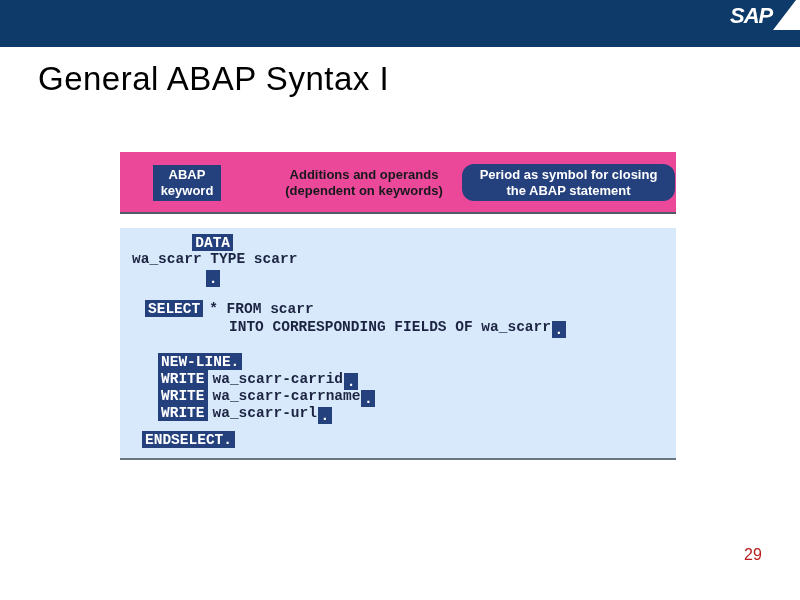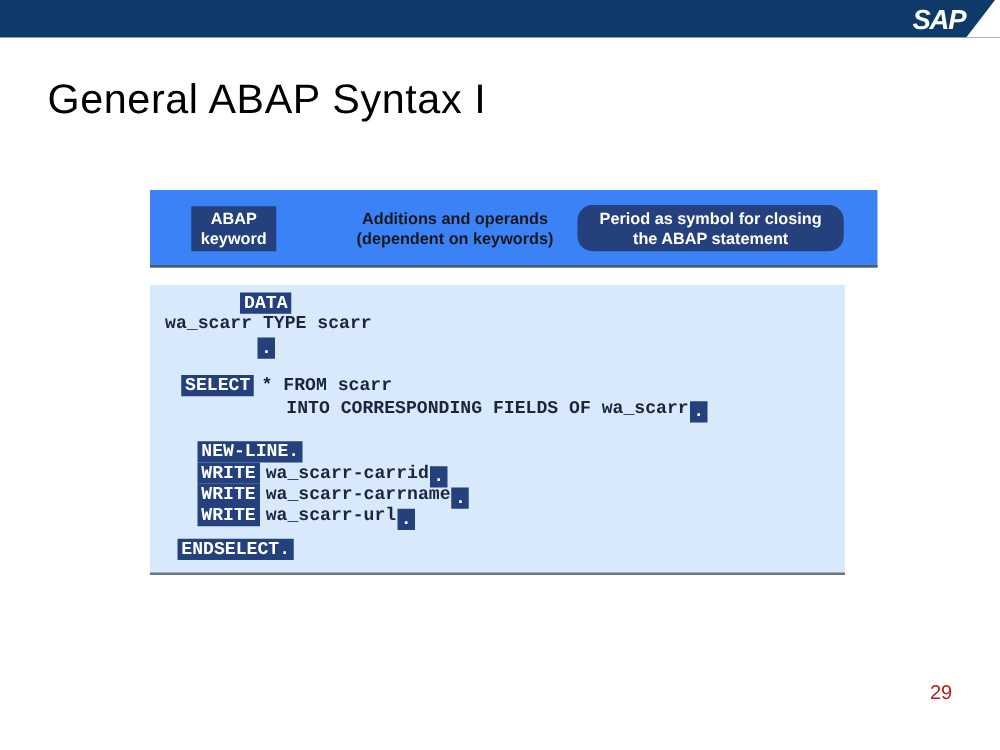--- a/index.html
+++ b/index.html
@@ -2,34 +2,34 @@
 <html><head>
 <meta charset="utf-8">
 <style>
   html,body{margin:0;padding:0;}
   body{
     width:800px;height:600px;position:relative;overflow:hidden;
     background:#ffffff;font-family:"Liberation Sans",sans-serif;
   }
   
   .topbar{
-    position:absolute;left:0;top:0;width:800px;height:30px;
+    position:absolute;left:0;top:0;width:800px;height:47px;
     background:#0d3a69;
   }
   .logo-svg{position:absolute;right:0;top:0;width:80px;height:30px;display:block;}
   
   .slide-title{
     position:absolute;left:38px;top:60px;
     font-size:33px;color:#000000;letter-spacing:0.5px;
     font-weight:400;white-space:nowrap;
   }
   
   .legend-band{
     position:absolute;left:120px;top:152px;width:556px;height:60px;
-    background:#3b82f6;border-bottom:2px solid #515c68;padding-left:26px;
+    background:#ec4899;border-bottom:2px solid #515c68;
   }
   .navy-box{
     position:absolute;background:#24417e;color:#ffffff;
     font-weight:bold;font-size:13px;line-height:16px;text-align:center;
     display:flex;flex-direction:column;justify-content:center;
   }
   .legend-keyword-box{left:33px;top:13px;width:68px;height:36px;}
   .legend-additions{
     position:absolute;left:148px;top:15px;width:192px;
     color:#16181c;font-weight:bold;font-size:13px;line-height:16px;text-align:center;

